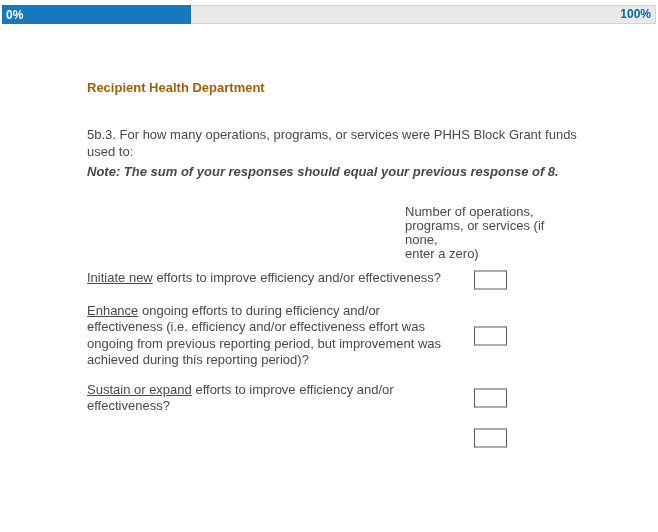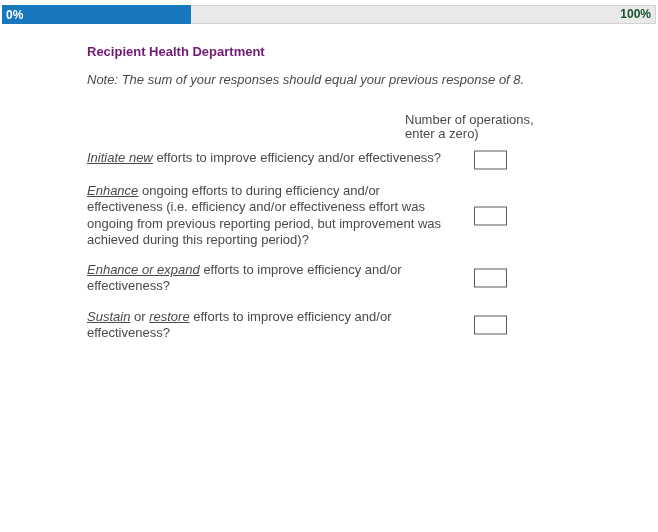--- a/index.html
+++ b/index.html
@@ -30,40 +30,40 @@
     color: #ffffff;
     font-weight: bold;
     font-size: 12px;
     padding-left: 4px;
     white-space: nowrap;
   }
   .p-right {
     position: absolute;
     right: 4px; top: 0;
     line-height: 17px;
-    color: #14532d;
+    color: #0369a1;
     font-weight: bold;
     font-size: 12px;
   }
   
   .content { margin-left: 87px; width: 508px; }
   .title {
-    margin-top: 20px;
+    margin-top: 56px;
     font-size: 13px;
     font-weight: bold;
-    color: #701a75;
+    color: #a16207;
   }
   .question {
     margin-top: 31px;
     width: 508px;
     line-height: 17px;
   }
   .note {
-    margin-top: 13px;
-    font-weight: normal;
+    margin-top: 4px;
+    font-weight: bold;
     font-style: italic;
   }
   .matrix { margin-top: 26px; }
   .col-header {
     margin-left: 318px;
     width: 170px;
     text-align: left;
     line-height: 14px;
     margin-bottom: 9px;
   }
@@ -71,21 +71,20 @@
     position: relative;
     width: 490px;
     min-height: 19px;
     margin-bottom: 14px;
   }
   .row-text {
     width: 368px;
     line-height: 16.25px;
   }
   .row-text .emph {
-    font-style: italic;
     text-decoration: underline;
   }
   .row-input-wrap {
     position: absolute;
     left: 318px;
     top: 50%;
     transform: translateY(-50%);
     width: 170px;
     text-align: center;
   }
@@ -107,52 +106,53 @@
   <div class="progress">
     <div class="progress-fill" style="width: 29%;">
       <span class="p-left">0%</span>
     </div>
     <span class="p-right">100%</span>
   </div>
 
   <div class="content">
     <h1 class="title">Recipient Health Department</h1>
 
+    <p class="question">5b.3. For how many operations, programs, or services were PHHS Block Grant funds used to:</p>
 
     <p class="note">Note: The sum of your responses should equal your previous response of 8.</p>
 
     <div class="matrix">
       <div class="col-header">
         <div>Number of operations,</div>
+        <div>programs, or services (if none,</div>
         <div>enter a zero)</div>
       </div>
       <div id="rows">
   <div class="row">
     <div class="row-text"><span class="emph">Initiate new</span><span> efforts to improve efficiency and/or effectiveness?</span></div>
     <div class="row-input-wrap">
       <input class="num-input" type="text" style="">
     </div>
   </div>
 
   <div class="row">
     <div class="row-text"><span class="emph">Enhance</span><span> ongoing efforts to during efficiency and/or effectiveness (i.e. efficiency and/or effectiveness effort was ongoing from previous reporting period, but improvement was achieved during this reporting period)?</span></div>
     <div class="row-input-wrap">
       <input class="num-input" type="text" style="">
     </div>
   </div>
 
   <div class="row">
-    <div class="row-text"><span class="emph">Enhance or expand</span><span> efforts to improve efficiency and/or effectiveness?</span></div>
+    <div class="row-text"><span class="emph">Sustain or expand</span><span> efforts to improve efficiency and/or effectiveness?</span></div>
     <div class="row-input-wrap">
       <input class="num-input" type="text" style="">
     </div>
   </div>
 
   <div class="row">
-    <div class="row-text"><span class="emph">Sustain</span><span> or </span><span class="emph">restore</span><span> efforts to improve efficiency and/or effectiveness?</span></div>
     <div class="row-input-wrap">
       <input class="num-input" type="text" style="">
     </div>
   </div>
 </div>
     </div>
 
   </div>
 
 </div>

